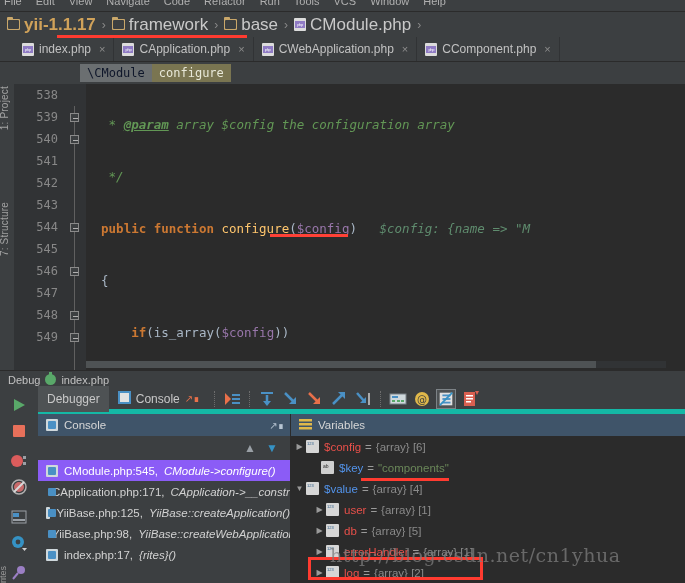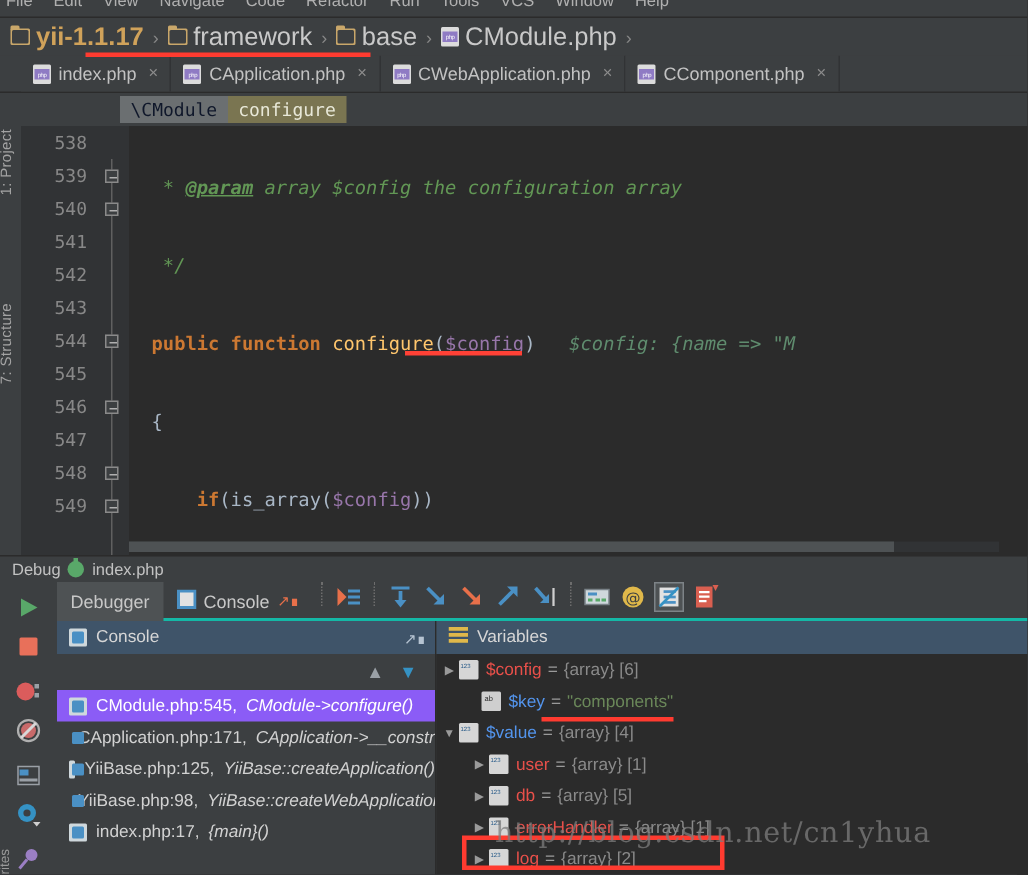--- a/index.html
+++ b/index.html
@@ -133,22 +133,22 @@
   .rail-ico{width:18px;height:18px;margin:4px 0;position:relative;}
   .rail-dots{width:20px;height:4px;background:
      radial-gradient(circle,#6a6a6a 40%,transparent 41%) 0 0/4px 4px repeat-x;margin:2px 0;}
   .rail-vtab{
      position:absolute;bottom:0px;left:-2px;font-size:9px;color:#9a9a9a;
      writing-mode:vertical-rl;transform:rotate(180deg);
   }
 
   .dbg-main{flex:1 1 auto;display:flex;flex-direction:column;}
   .dbg-toolbar{
-    height:26px;flex:0 0 26px;background:#3c3f41;display:flex;gap:0;
-    border-bottom:2px solid #14b8a6;
+    height:26px;flex:0 0 26px;background:#3c3f41;display:flex;align-items:center;gap:0;
+    border-bottom:5px solid #14b8a6;
   }
   .dtab{
     height:26px;display:flex;align-items:center;gap:5px;padding:0 9px;font-size:12px;color:#c8c8c8;
   }
   .dtab.active{background:#4e5254;}
   .tbsep{width:1px;height:16px;margin:0 5px;border-left:1px dotted #6d6d6d;}
   .tbtn{width:20px;height:20px;margin:0 2px;position:relative;display:inline-block;}
   .panels{flex:1 1 auto;display:flex;}
   .panel{display:flex;flex-direction:column;min-width:0;}
   .panel.frames{flex:0 0 253px;border-right:1px solid #2b2b2b;}
@@ -526,21 +526,21 @@
               <span class="it">YiiBase::createApplication()</span>
             </div>
             <div class="frow">
               <span class="frm-ico"></span>
               <span>YiiBase.php:98,</span>
               <span class="it">YiiBase::createWebApplication()</span>
             </div>
             <div class="frow">
               <span class="frm-ico"></span>
               <span>index.php:17,</span>
-              <span class="it">{main}()</span>
+              <span class="it">{rites}()</span>
             </div>
           </div>
         </div>
 
         <div class="panel vars">
           <div class="ptitle">
             <span>
               <svg width="13" height="13" viewBox="0 0 13 13">
                   <rect x="0" y="1" width="13" height="2.5" fill="#e0b84a"></rect>
                   <rect x="0" y="5" width="13" height="2.5" fill="#e0b84a"></rect>

